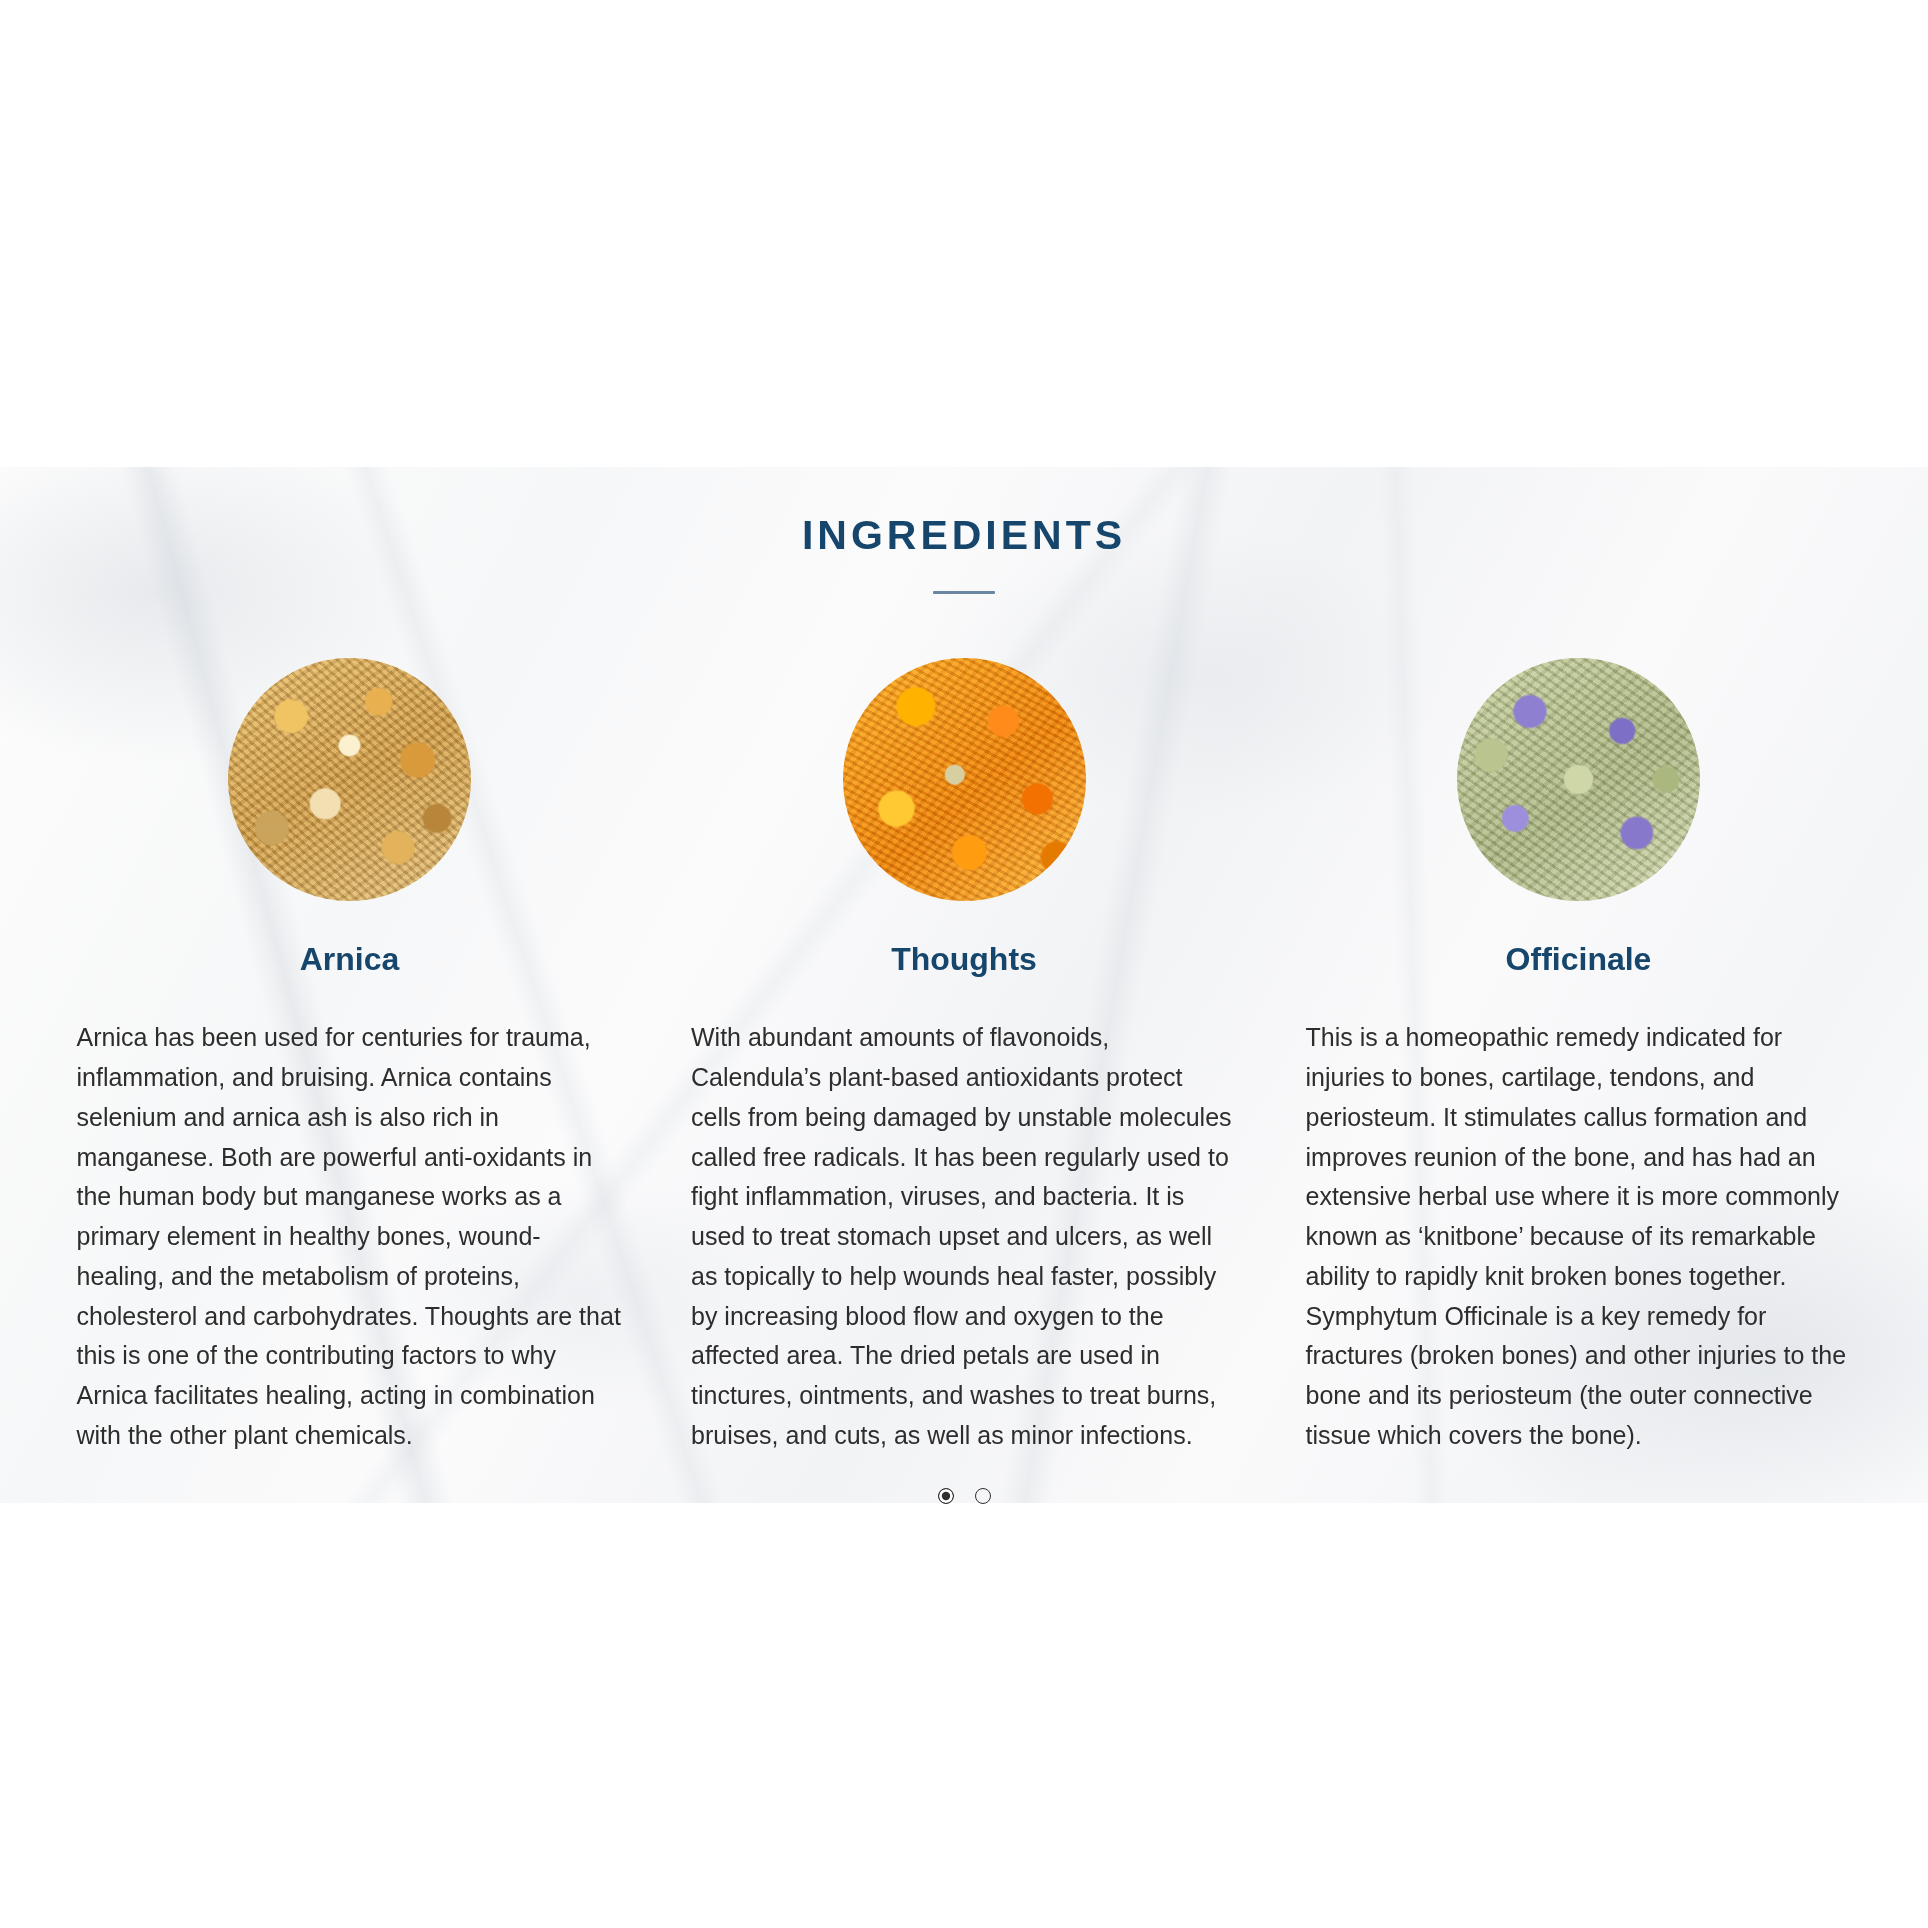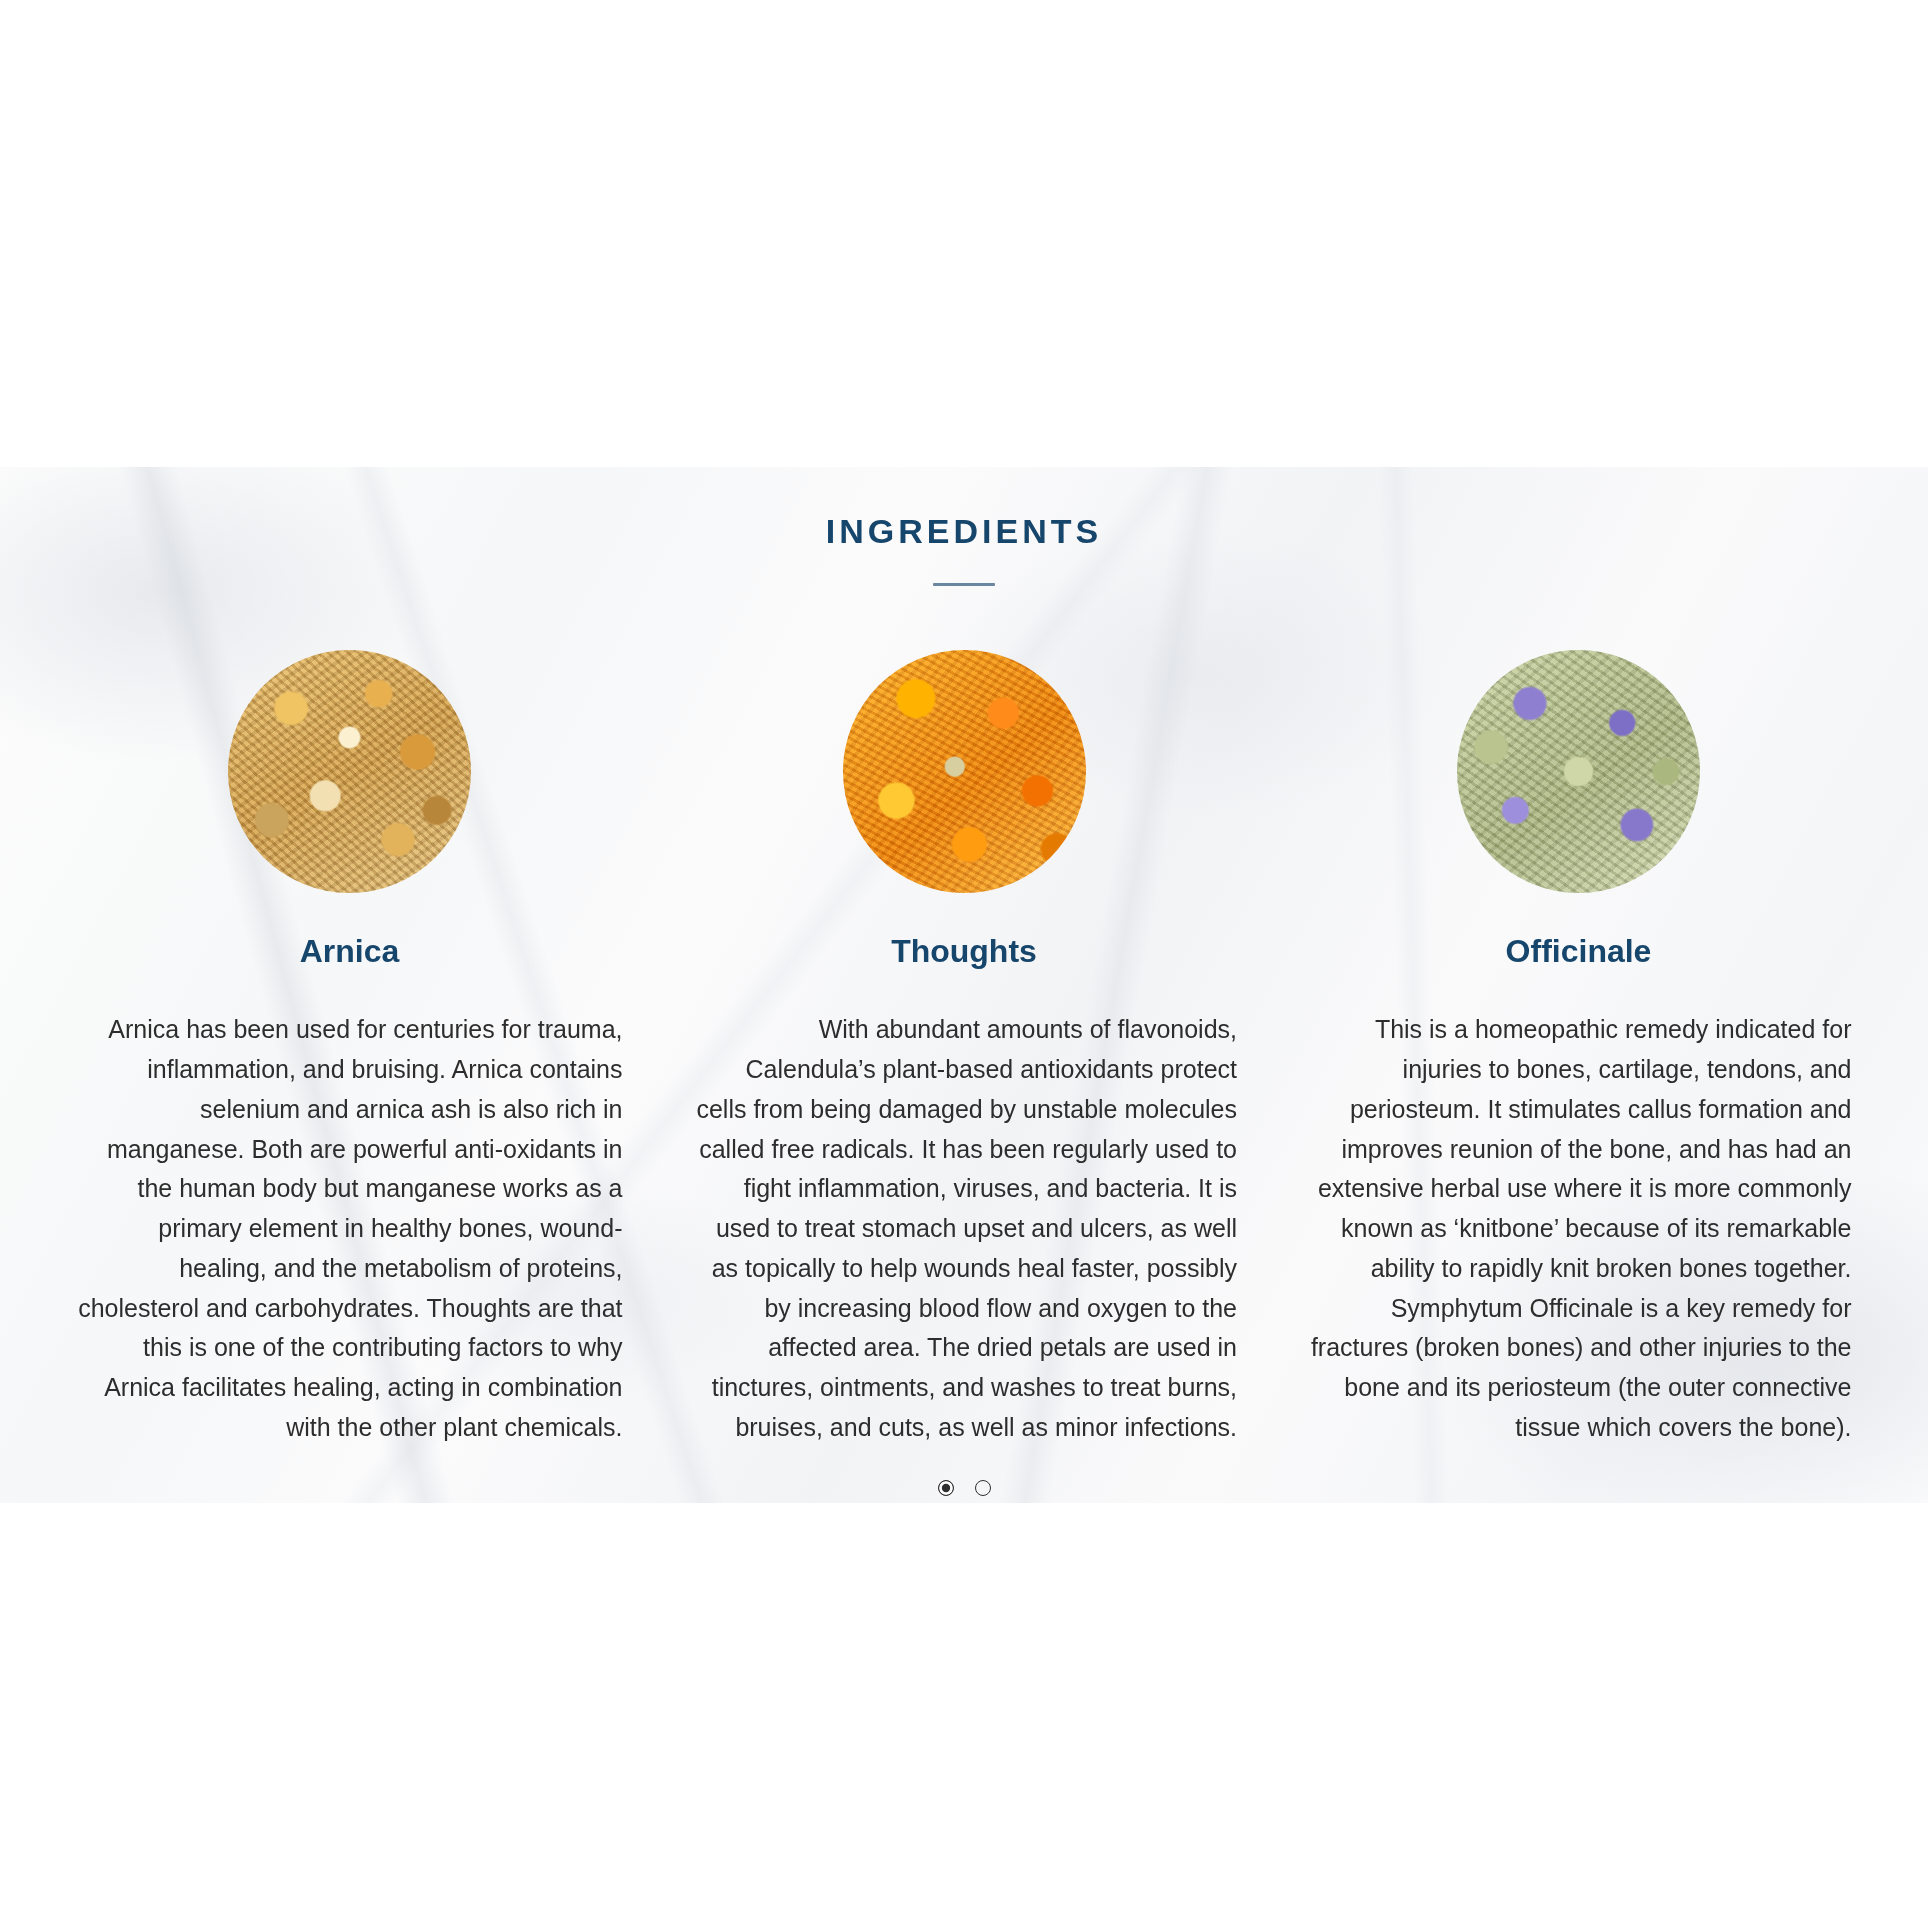--- a/index.html
+++ b/index.html
@@ -50,21 +50,21 @@
     position: relative;
     z-index: 2;
     width: 1846px;
     margin: 0 auto;
     padding-top: 45px;
   }
 
   .section-title {
     text-align: center;
     color: #17466c;
-    font-size: 34px;
+    font-size: 41px;
     font-weight: bold;
     letter-spacing: 4px;
     margin: 0;
   }
 
   .title-rule {
     width: 62px;
     height: 2.8px;
     background: #6b86a0;
     margin: 32px auto 0;
@@ -147,21 +147,21 @@
     font-size: 32px;
     font-weight: bold;
     text-align: center;
   }
 
   .card-text {
     margin: 24.5px 0 0;
     color: #2d2d2d;
     font-size: 25px;
     line-height: 1.59;
-    text-align: right;
+    text-align: left;
     width: 546px;
   }
 
   .dots {
     display: flex;
     justify-content: center;
     align-items: center;
     gap: 21px;
     margin-top: 32px;
   }

